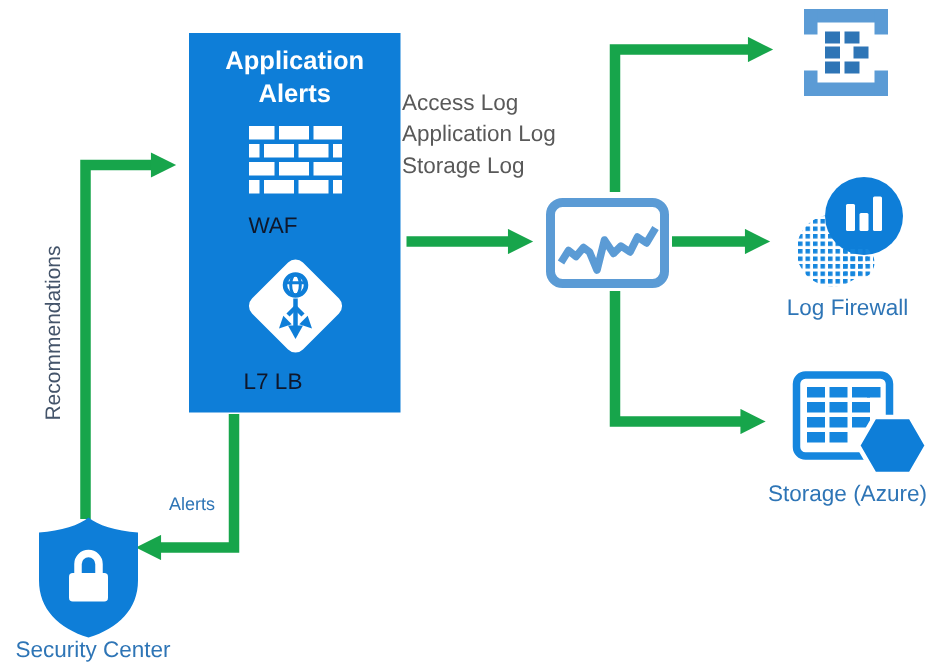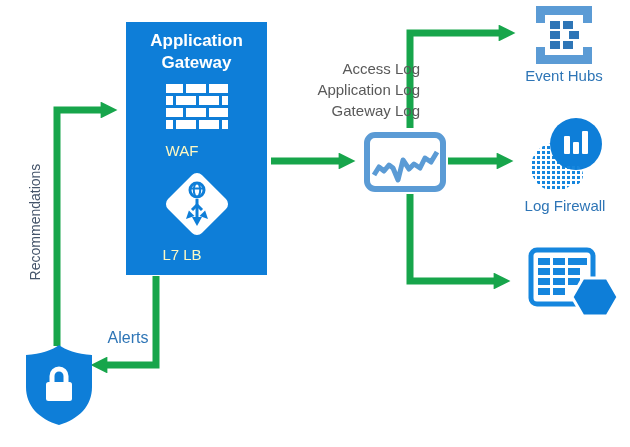--- a/index.html
+++ b/index.html
@@ -13,46 +13,46 @@
 
   
   .connectors{position:absolute;left:0;top:0;width:630px;height:447px;pointer-events:none;}
   .connectors polyline{fill:none;stroke:var(--green);stroke-width:7;}
   .connectors .ah{fill:var(--green);}
 
   
   .gw-box{left:126px;top:22px;width:141px;height:253px;background:var(--azure);}
   .gw-title{left:0;top:8px;width:141px;text-align:center;color:#fff;font-weight:bold;
             font-size:17px;line-height:22px;}
-  .gw-sub{width:112px;text-align:center;color:#fef9c3;font-size:15px;}
+  .gw-sub{width:112px;text-align:center;color:#0f172a;font-size:15px;}
   .waf-icon{left:40px;top:62px;}
   .gw-waf{left:0;top:120px;}
   .lb-icon{left:35px;top:146px;}
   .gw-lb{left:0;top:224px;}
 
   
-  .flow-labels{left:280px;top:58px;width:140px;text-align:right;color:var(--gray-text);
+  .flow-labels{left:268px;top:58px;width:140px;text-align:left;color:var(--gray-text);
                font-size:15px;line-height:21px;}
 
   
   .monitor{left:363px;top:131px;}
 
   
   .blue-label{color:var(--label-blue);font-size:15px;text-align:center;}
   .eh-icon{left:532px;top:4px;}
   .eh-label{left:512px;top:67px;width:104px;}
   .la-icon{left:527px;top:116px;}
   .la-label{left:510px;top:197px;width:110px;}
   .st-icon{left:528px;top:247px;}
   .st-label{left:502px;top:321px;width:126px;}
 
   
   .shield-icon{left:22px;top:342px;}
   .sc-label{left:2px;top:425px;width:120px;}
-  .alerts-label{left:96px;top:329px;width:64px;font-size:16px;}
+  .alerts-label{left:96px;top:329px;width:64px;font-size:12px;}
   .rec-label{left:-45px;top:214px;width:160px;text-align:center;color:var(--muted-blue);
              font-size:14px;transform:rotate(-90deg);}
 </style>
 </head>
 <body>
 
 <div class="canvas">
 
   <svg class="connectors" viewBox="0 0 630 447">
     <defs>
@@ -62,21 +62,21 @@
     </defs>
     <polyline points="57,346 57,110 104,110" marker-end="url(#ah)"></polyline>
     <polyline points="271,161 342,161" marker-end="url(#ah)"></polyline>
     <polyline points="410,128 410,33 502,33" marker-end="url(#ah)"></polyline>
     <polyline points="448,161 500,161" marker-end="url(#ah)"></polyline>
     <polyline points="410,194 410,281 497,281" marker-end="url(#ah)"></polyline>
     <polyline points="156,276 156,365 104,365" marker-end="url(#ah)"></polyline>
   </svg>
 
   <div class="abs gw-box">
-    <div class="abs gw-title">Application Gateway</div>
+    <div class="abs gw-title">Application Alerts</div>
 
     <svg class="abs waf-icon" width="62" height="50" viewBox="0 0 62 50">
       <g fill="#ffffff">
         <rect x="0" y="0" width="17" height="9"></rect>
           <rect x="20" y="0" width="20" height="9"></rect>
           <rect x="43" y="0" width="19" height="9"></rect>
         <rect x="0" y="12" width="7" height="9"></rect>
           <rect x="10" y="12" width="20" height="9"></rect>
           <rect x="33" y="12" width="20" height="9"></rect>
           <rect x="56" y="12" width="6" height="9"></rect>
@@ -106,21 +106,21 @@
         <polygon points="25,51 33.5,48.1 27.9,42.5"></polygon>
         <polygon points="47,51 38.5,48.1 44.1,42.5"></polygon>
       </g>
     </svg>
     <div class="abs gw-sub gw-lb">L7 LB</div>
   </div>
 
   <div class="abs flow-labels">
     <div>Access Log</div>
     <div>Application Log</div>
-    <div>Gateway Log</div>
+    <div>Storage Log</div>
   </div>
 
   <svg class="abs monitor" width="84" height="62" viewBox="0 0 84 62">
     <rect x="4" y="4" width="76" height="54" rx="8" fill="#ffffff" stroke="var(--light-blue)" stroke-width="6"></rect>
     <polyline points="11,44 16,36 21,40 26,34 30,37 35,49 40,29 46,38 51,33 57,37 62,27 68,31 74,21" fill="none" stroke="var(--light-blue)" stroke-width="5" stroke-linejoin="round"></polyline>
   </svg>
 
   <svg class="abs eh-icon" width="64" height="62" viewBox="0 0 64 62">
     <g fill="var(--light-blue)">
       <rect x="4" y="2" width="56" height="9"></rect>
@@ -132,21 +132,20 @@
     </g>
     <g fill="var(--label-blue)">
       <rect x="18" y="17" width="10" height="8"></rect>
       <rect x="31" y="17" width="10" height="8"></rect>
       <rect x="18" y="27" width="10" height="8"></rect>
       <rect x="37" y="27" width="10" height="8"></rect>
       <rect x="18" y="37" width="10" height="8"></rect>
       <rect x="31" y="37" width="10" height="8"></rect>
     </g>
   </svg>
-  <div class="abs blue-label eh-label">Event Hubs</div>
 
   <svg class="abs la-icon" width="78" height="80" viewBox="0 0 78 80">
     <defs>
       <pattern id="dots" width="5" height="5" patternUnits="userSpaceOnUse">
         <rect width="3" height="3" fill="var(--icon-blue)"></rect>
       </pattern>
     </defs>
     <circle cx="28" cy="51" r="24" fill="url(#dots)"></circle>
     <circle cx="49" cy="28" r="26" fill="var(--azure)"></circle>
     <circle cx="45" cy="59" r="11" fill="url(#dots)"></circle>
@@ -169,25 +168,27 @@
         <rect x="25" y="21" width="12" height="7"></rect>
         <rect x="40" y="21" width="12" height="7"></rect>
       <rect x="10" y="31" width="12" height="7"></rect>
         <rect x="25" y="31" width="12" height="7"></rect>
         <rect x="40" y="31" width="12" height="7"></rect>
       <rect x="10" y="41" width="12" height="7"></rect>
         <rect x="25" y="41" width="12" height="7"></rect>
     </g>
     <polygon points="44,50 55,31 79,31 90,50 79,69 55,69" fill="var(--azure)" stroke="#ffffff" stroke-width="3"></polygon>
   </svg>
+  <div class="abs blue-label st-label">Storage (Azure)</div>
 
   <svg class="abs shield-icon" width="74" height="86" viewBox="0 0 74 86">
     <path d="M37,3 C43,8 55,12 70,13 L70,45 C70,64 57,77 37,83 C17,77 4,64 4,45 L4,13 C19,12 31,8 37,3 Z" fill="var(--azure)"></path>
     <g>
       <path d="M30,40 L30,34 A7,7 0 0 1 44,34 L44,40" fill="none" stroke="#ffffff" stroke-width="5"></path>
       <rect x="24" y="40" width="26" height="19" rx="2.5" fill="#ffffff"></rect>
     </g>
   </svg>
+  <div class="abs blue-label sc-label">Security Center</div>
 
   <div class="abs blue-label alerts-label">Alerts</div>
   <div class="abs rec-label">Recommendations</div>
 
 </div>
 
 </body></html>

